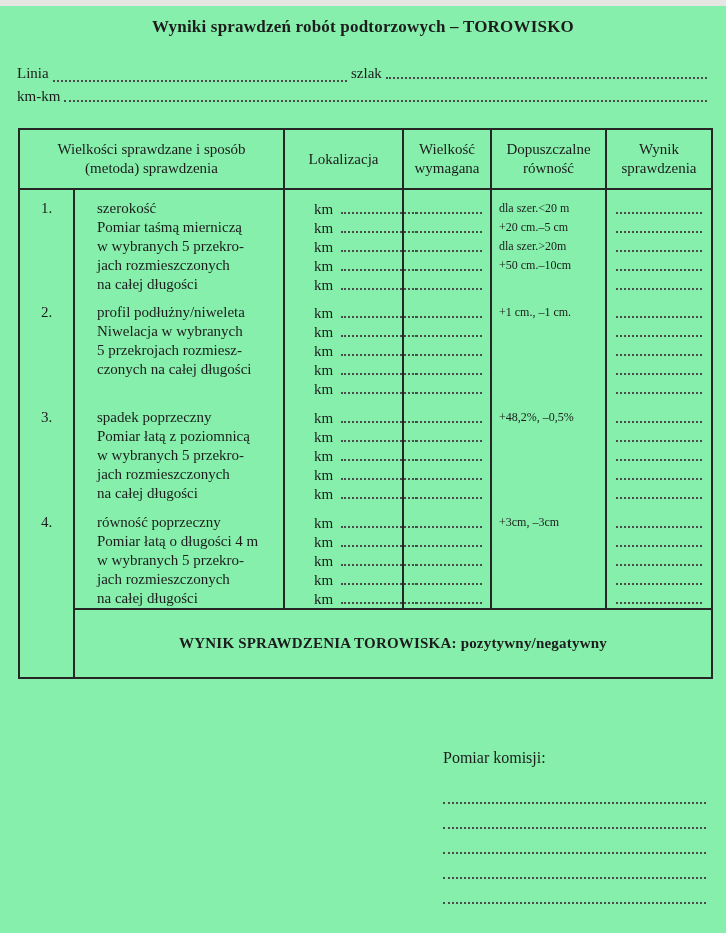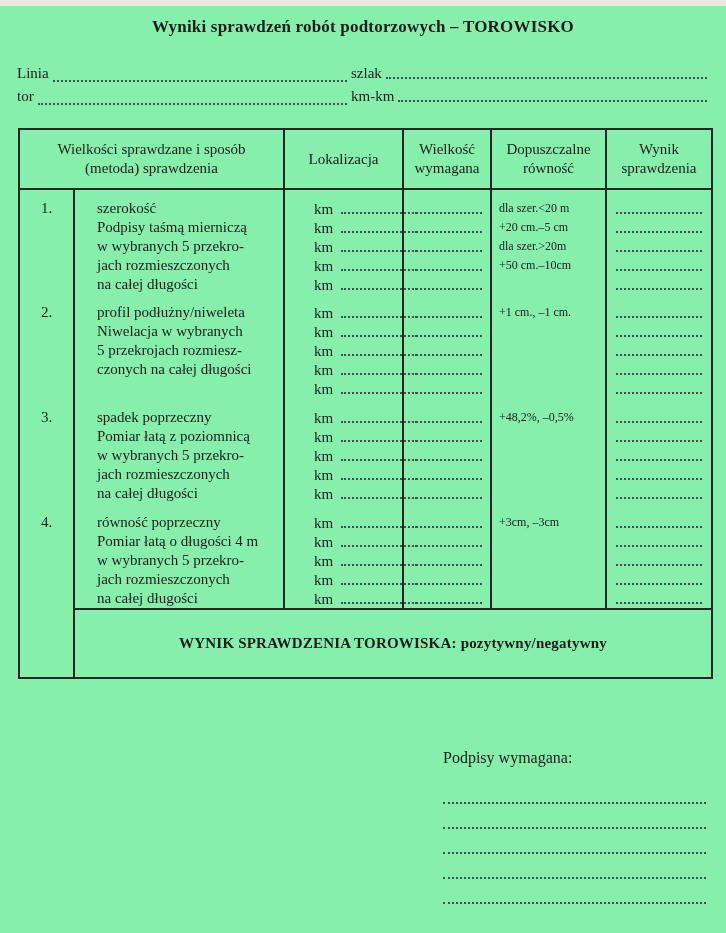--- a/index.html
+++ b/index.html
@@ -98,24 +98,20 @@
   <div class="fields">
     <div class="field-row">
       <span class="f-seg1">
         <span class="f-label">Linia</span>
         <span class="fill"></span>
       </span>
       <span class="f-label">szlak</span>
       <span class="fill"></span>
     </div>
     <div class="field-row">
-      <span class="f-seg1">
-        <span class="f-label">tor</span>
-        <span class="fill"></span>
-      </span>
       <span class="f-label">km-km</span>
       <span class="fill"></span>
     </div>
   </div>
 
   <table class="check">
     <colgroup>
       <col class="c1">
         <col class="c2">
         <col class="c3">
@@ -135,21 +131,21 @@
         <th>Wynik sprawdzenia</th>
       </tr>
     </thead>
     <tbody class="rows">
         <tr>
           <td class="c-num">
             <div>1.</div>
           </td>
           <td class="c-desc">
             <div class="line">szerokość</div>
-            <div class="line">Podpisy taśmą mierniczą</div>
+            <div class="line">Pomiar taśmą mierniczą</div>
             <div class="line">w wybranych 5 przekro-</div>
             <div class="line">jach rozmieszczonych</div>
             <div class="line">na całej długości</div>
           </td>
           <td class="c-lok">
             <div class="line"><span class="unit">km</span><span class="dots d-lok"></span></div>
             <div class="line"><span class="unit">km</span><span class="dots d-lok"></span></div>
             <div class="line"><span class="unit">km</span><span class="dots d-lok"></span></div>
             <div class="line"><span class="unit">km</span><span class="dots d-lok"></span></div>
             <div class="line"><span class="unit">km</span><span class="dots d-lok"></span></div>
@@ -299,21 +295,21 @@
       </tbody>
     <tbody>
       <tr class="result-row">
         <td></td>
         <td colspan="5" class="result-cell">WYNIK SPRAWDZENIA TOROWISKA: pozytywny/negatywny</td>
       </tr>
     </tbody>
   </table>
 
   <div class="signatures">
-    <div class="sig-label">Podpisy wymagana:</div>
+    <div class="sig-label">Pomiar komisji:</div>
     <div class="sig-lines">
         <div class="sig-line"></div>
         <div class="sig-line"></div>
         <div class="sig-line"></div>
         <div class="sig-line"></div>
         <div class="sig-line"></div>
       </div>
   </div>
 
   <div class="footer">

